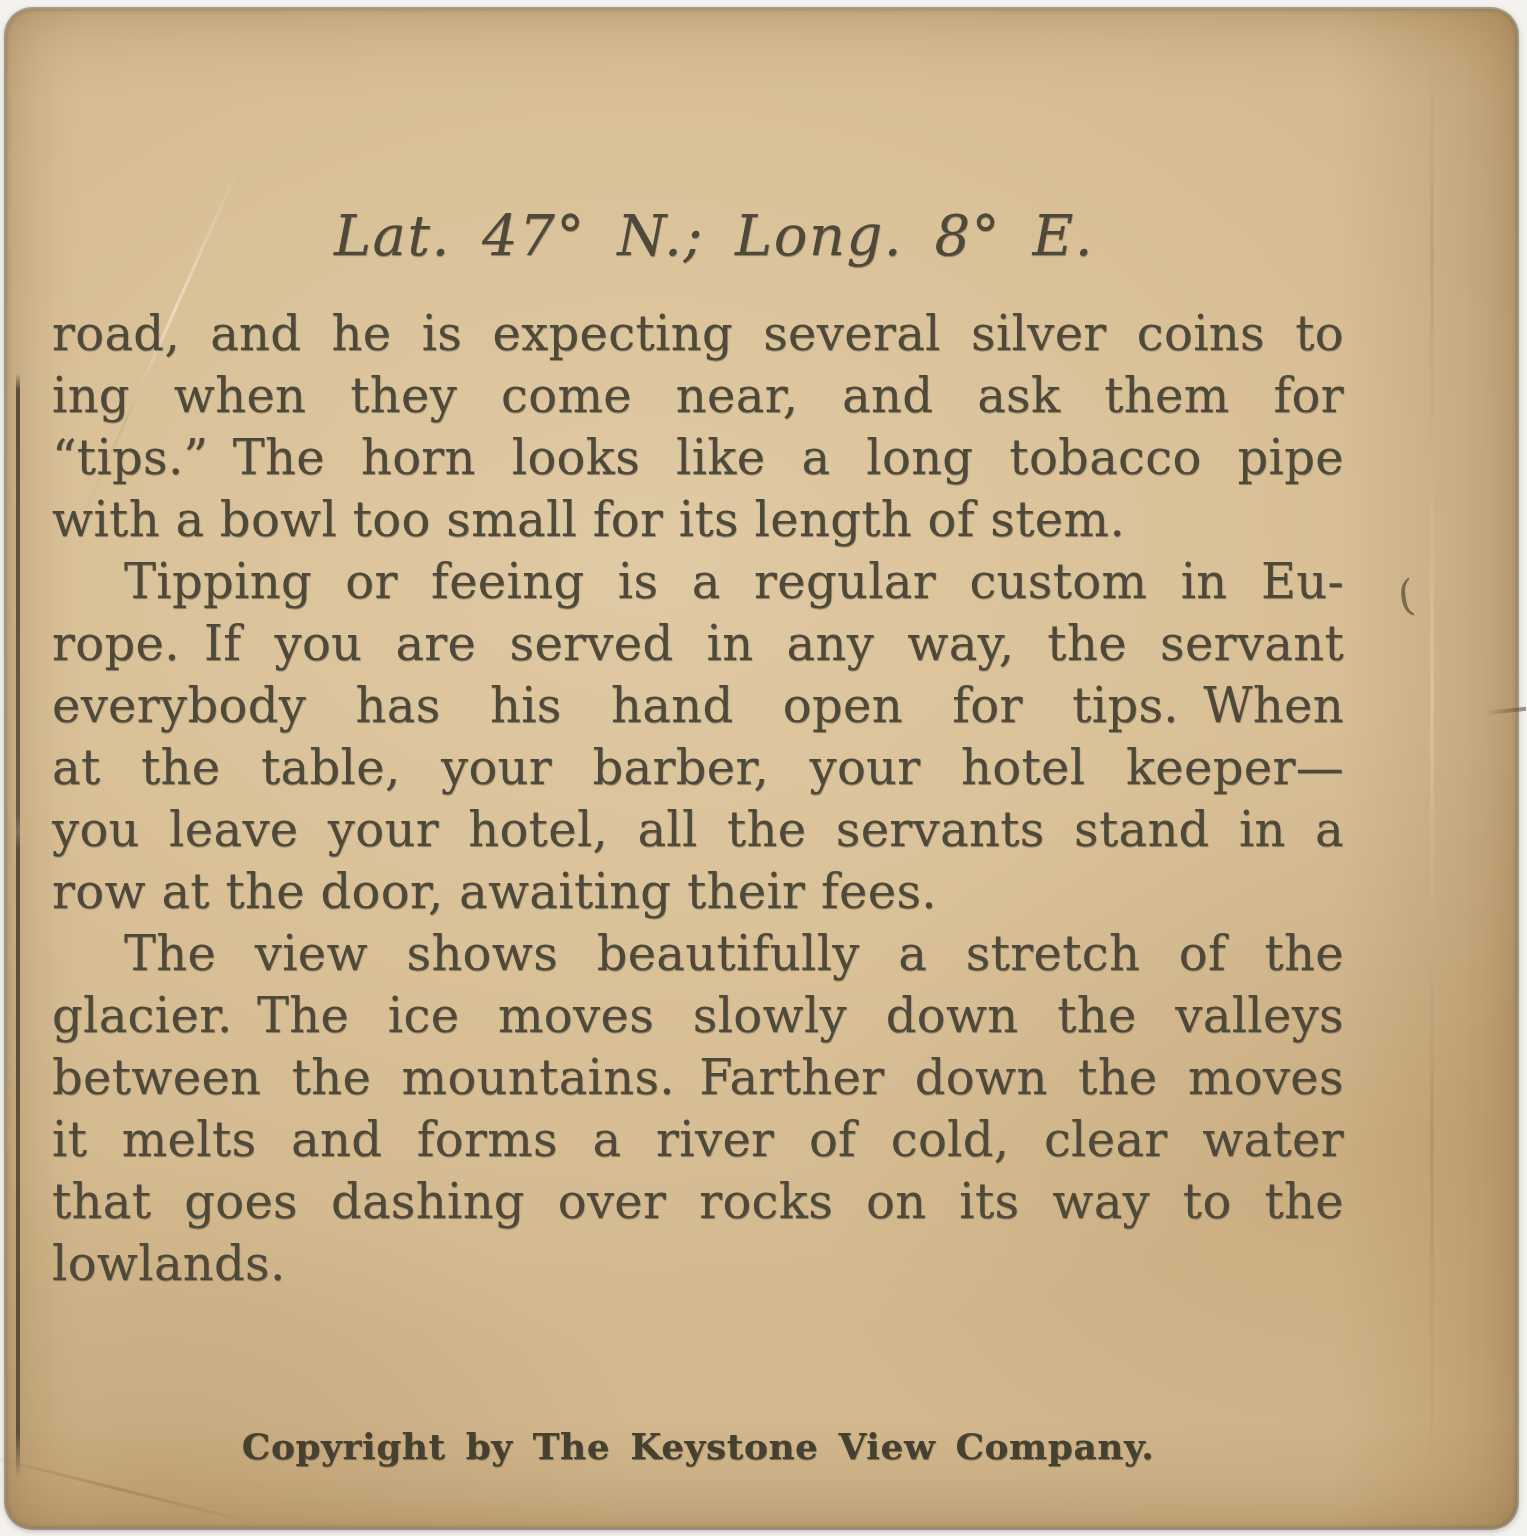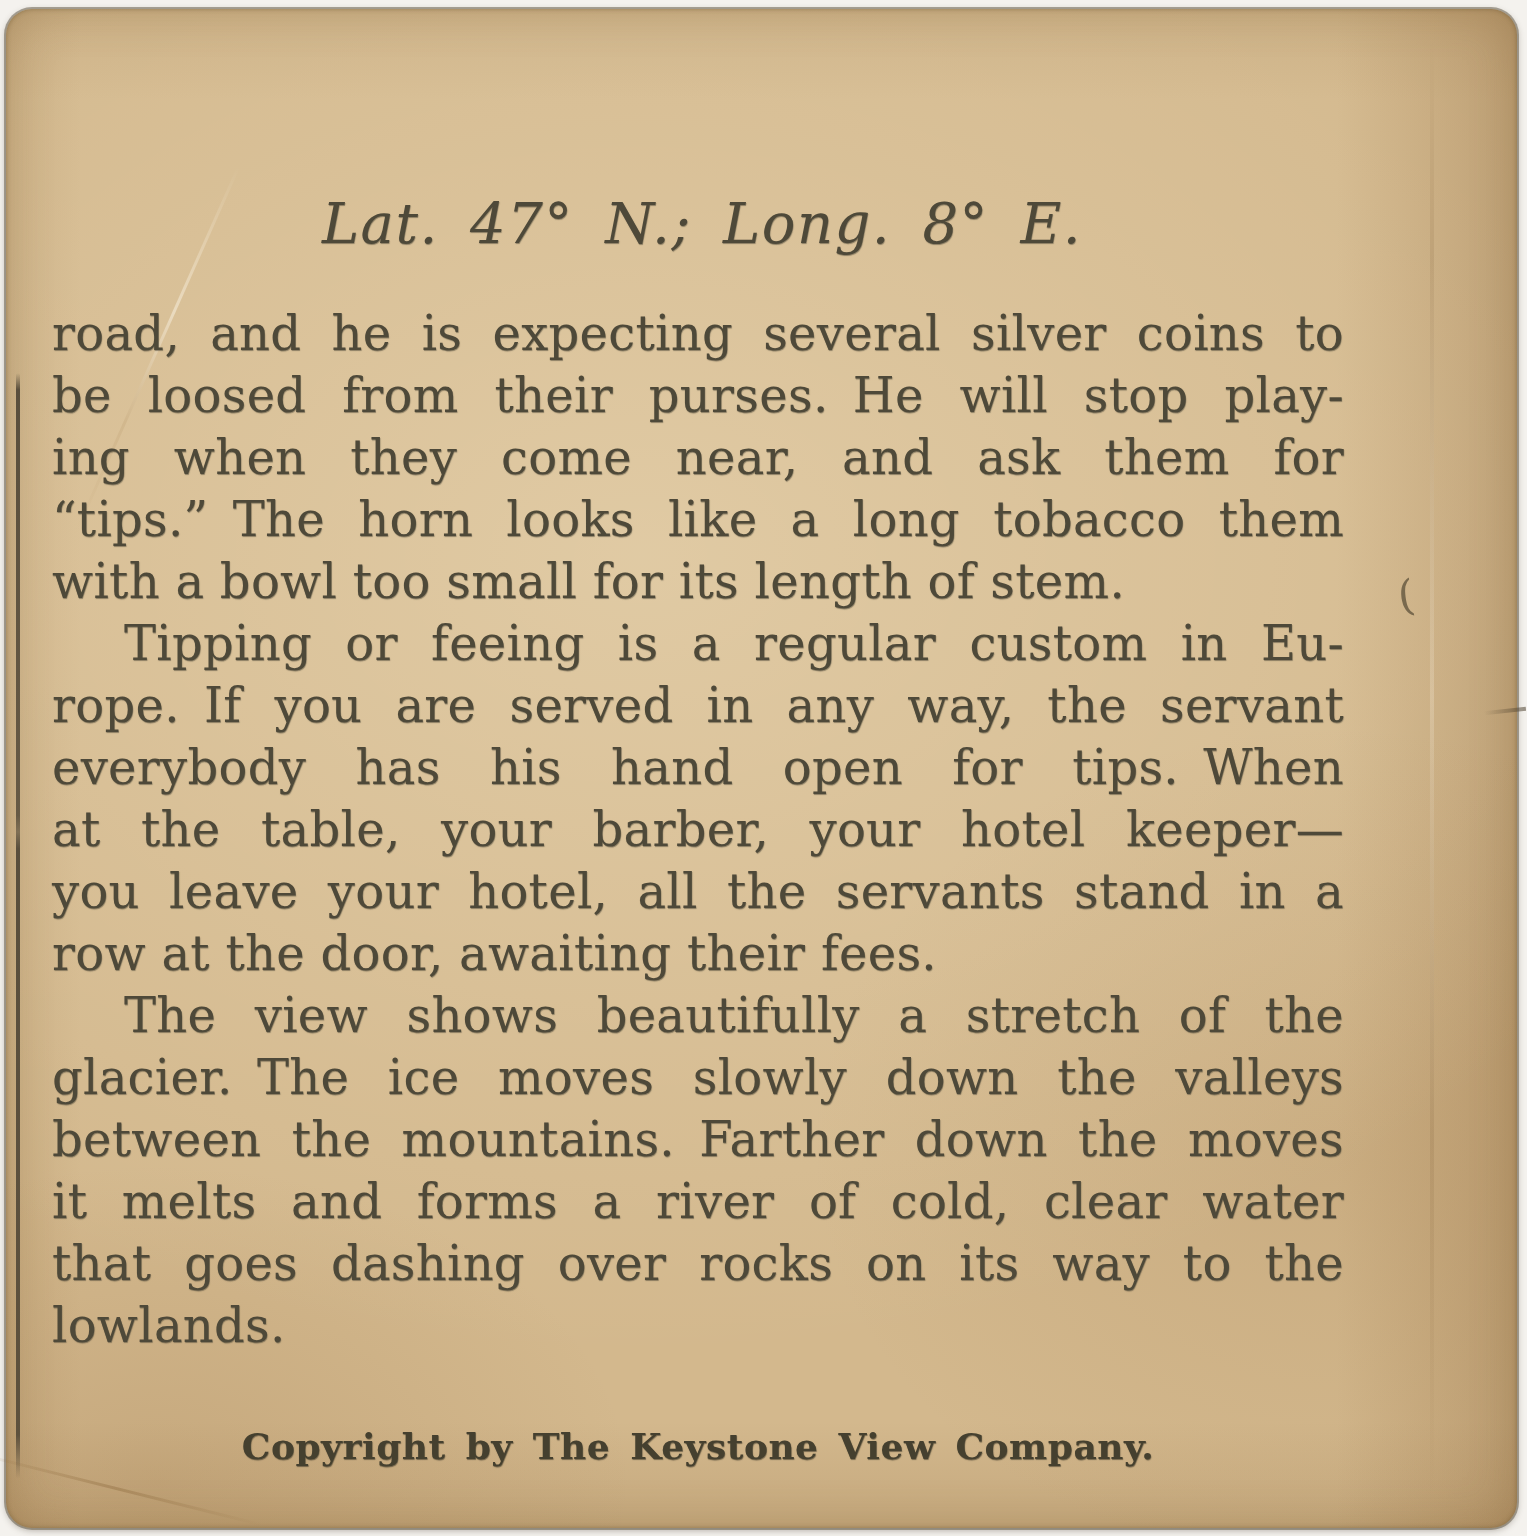--- a/index.html
+++ b/index.html
@@ -28,21 +28,21 @@
       inset 0 0 46px rgba(132,96,50,0.32),
       inset 0 0 5px rgba(84,64,32,0.45);
   }
   .ink {
     color: #4e4939;
     text-shadow: 0.5px 0.5px 0.9px rgba(78,72,56,0.55);
   }
   .title {
     position: absolute;
     left: 46px; top: 178px; width: 1292px;
-    margin: 4px;
+    margin: 16px;
     font-size: 56px;
     font-style: italic;
     font-weight: normal;
     text-align: center;
     letter-spacing: 1.5px;
     word-spacing: 12px;
   }
   .body-text {
     position: absolute;
     left: 46px; top: 293px; width: 1292px;
@@ -122,23 +122,22 @@
 
     <div class="left-rule"></div>
 
     <div class="stray-mark">(</div>
 
     <h1 class="title ink">Lat. 47° N.; Long. 8° E.</h1>
 
     <div class="body-text ink">
         <div>
           <div class="line just">road, and he is expecting several silver coins to</div>
-          <div class="line just">be loosed from their purses. He will stop play-</div>
           <div class="line just">ing when they come near, and ask them for</div>
-          <div class="line just">“tips.” The horn looks like a long tobacco them</div>
+          <div class="line just">“tips.” The horn looks like a long tobacco pipe</div>
           <div class="line">with a bowl too small for its length of stem.</div>
         </div>
         <div>
           <div class="line just first">Tipping or feeing is a regular custom in Eu-</div>
           <div class="line just">rope. If you are served in any way, the servant</div>
           <div class="line just">everybody has his hand open for tips. When</div>
           <div class="line just">at the table, your barber, your hotel keeper—</div>
           <div class="line just">you leave your hotel, all the servants stand in a</div>
           <div class="line">row at the door, awaiting their fees.</div>
         </div>

